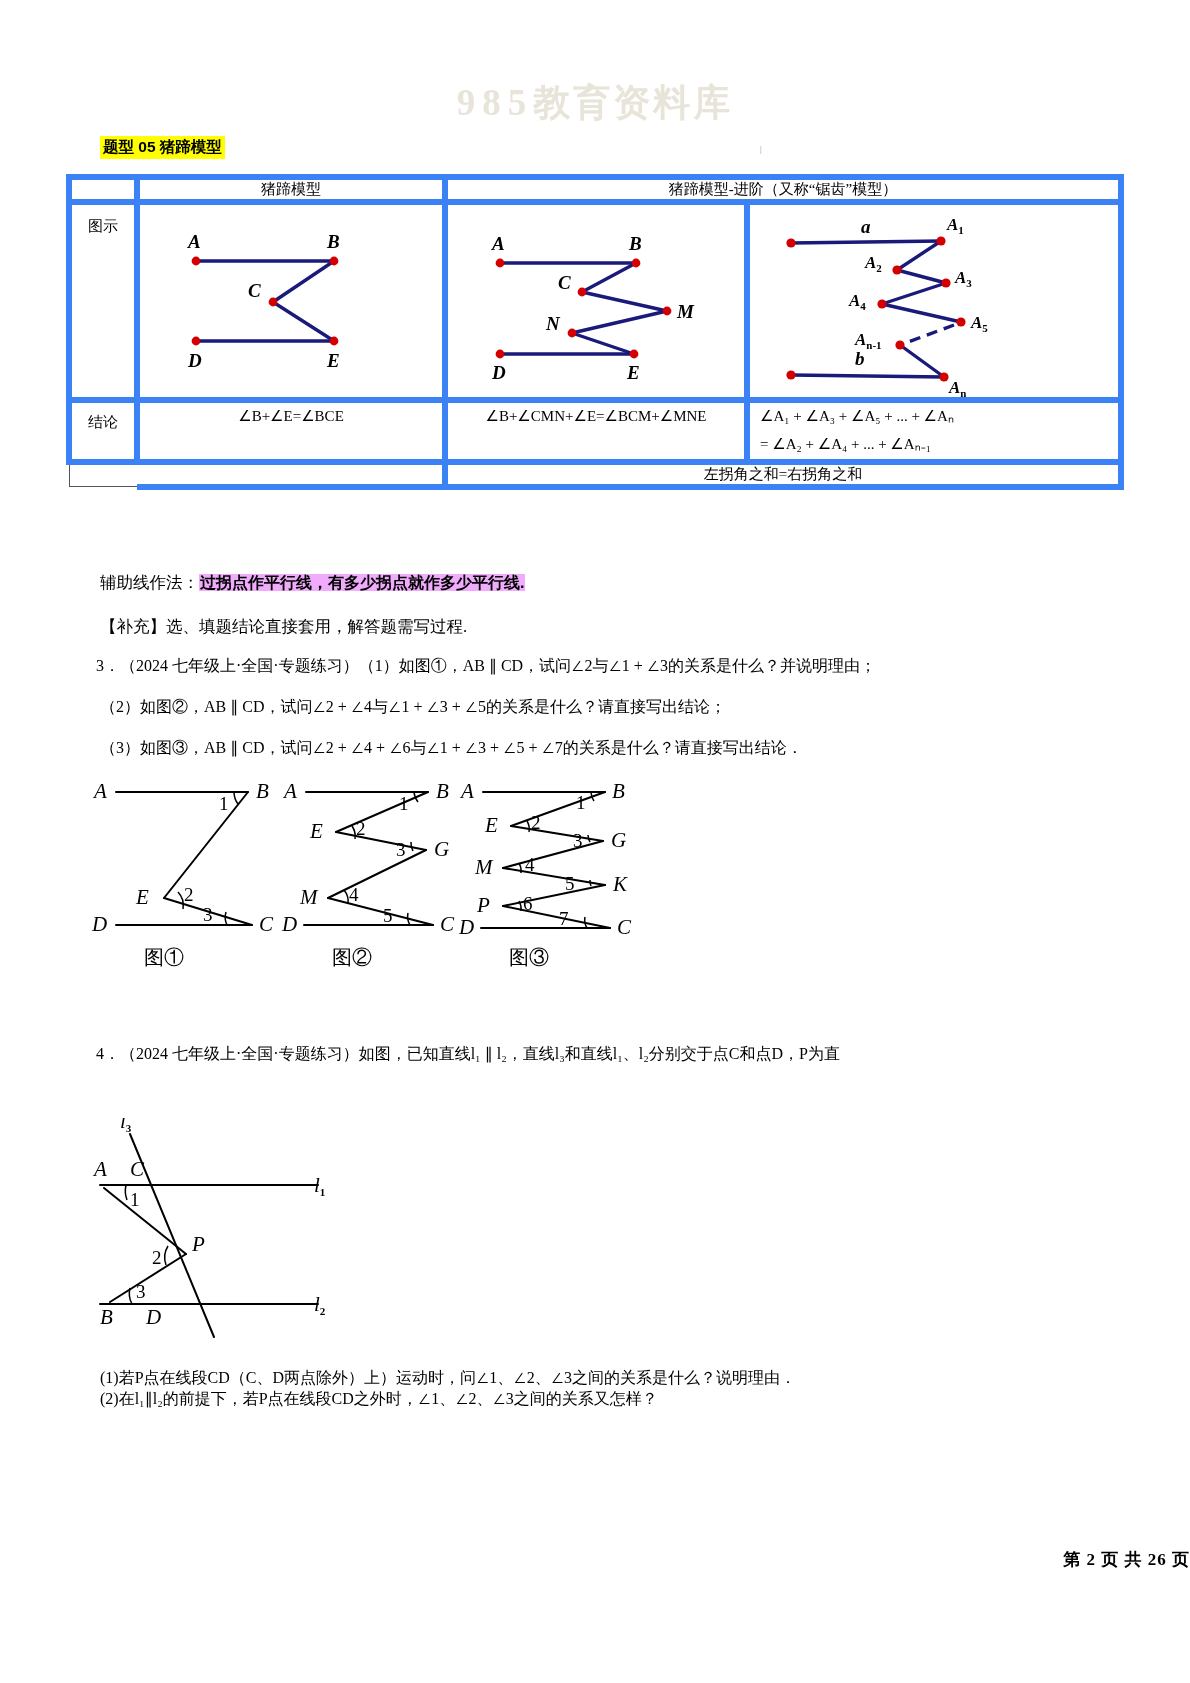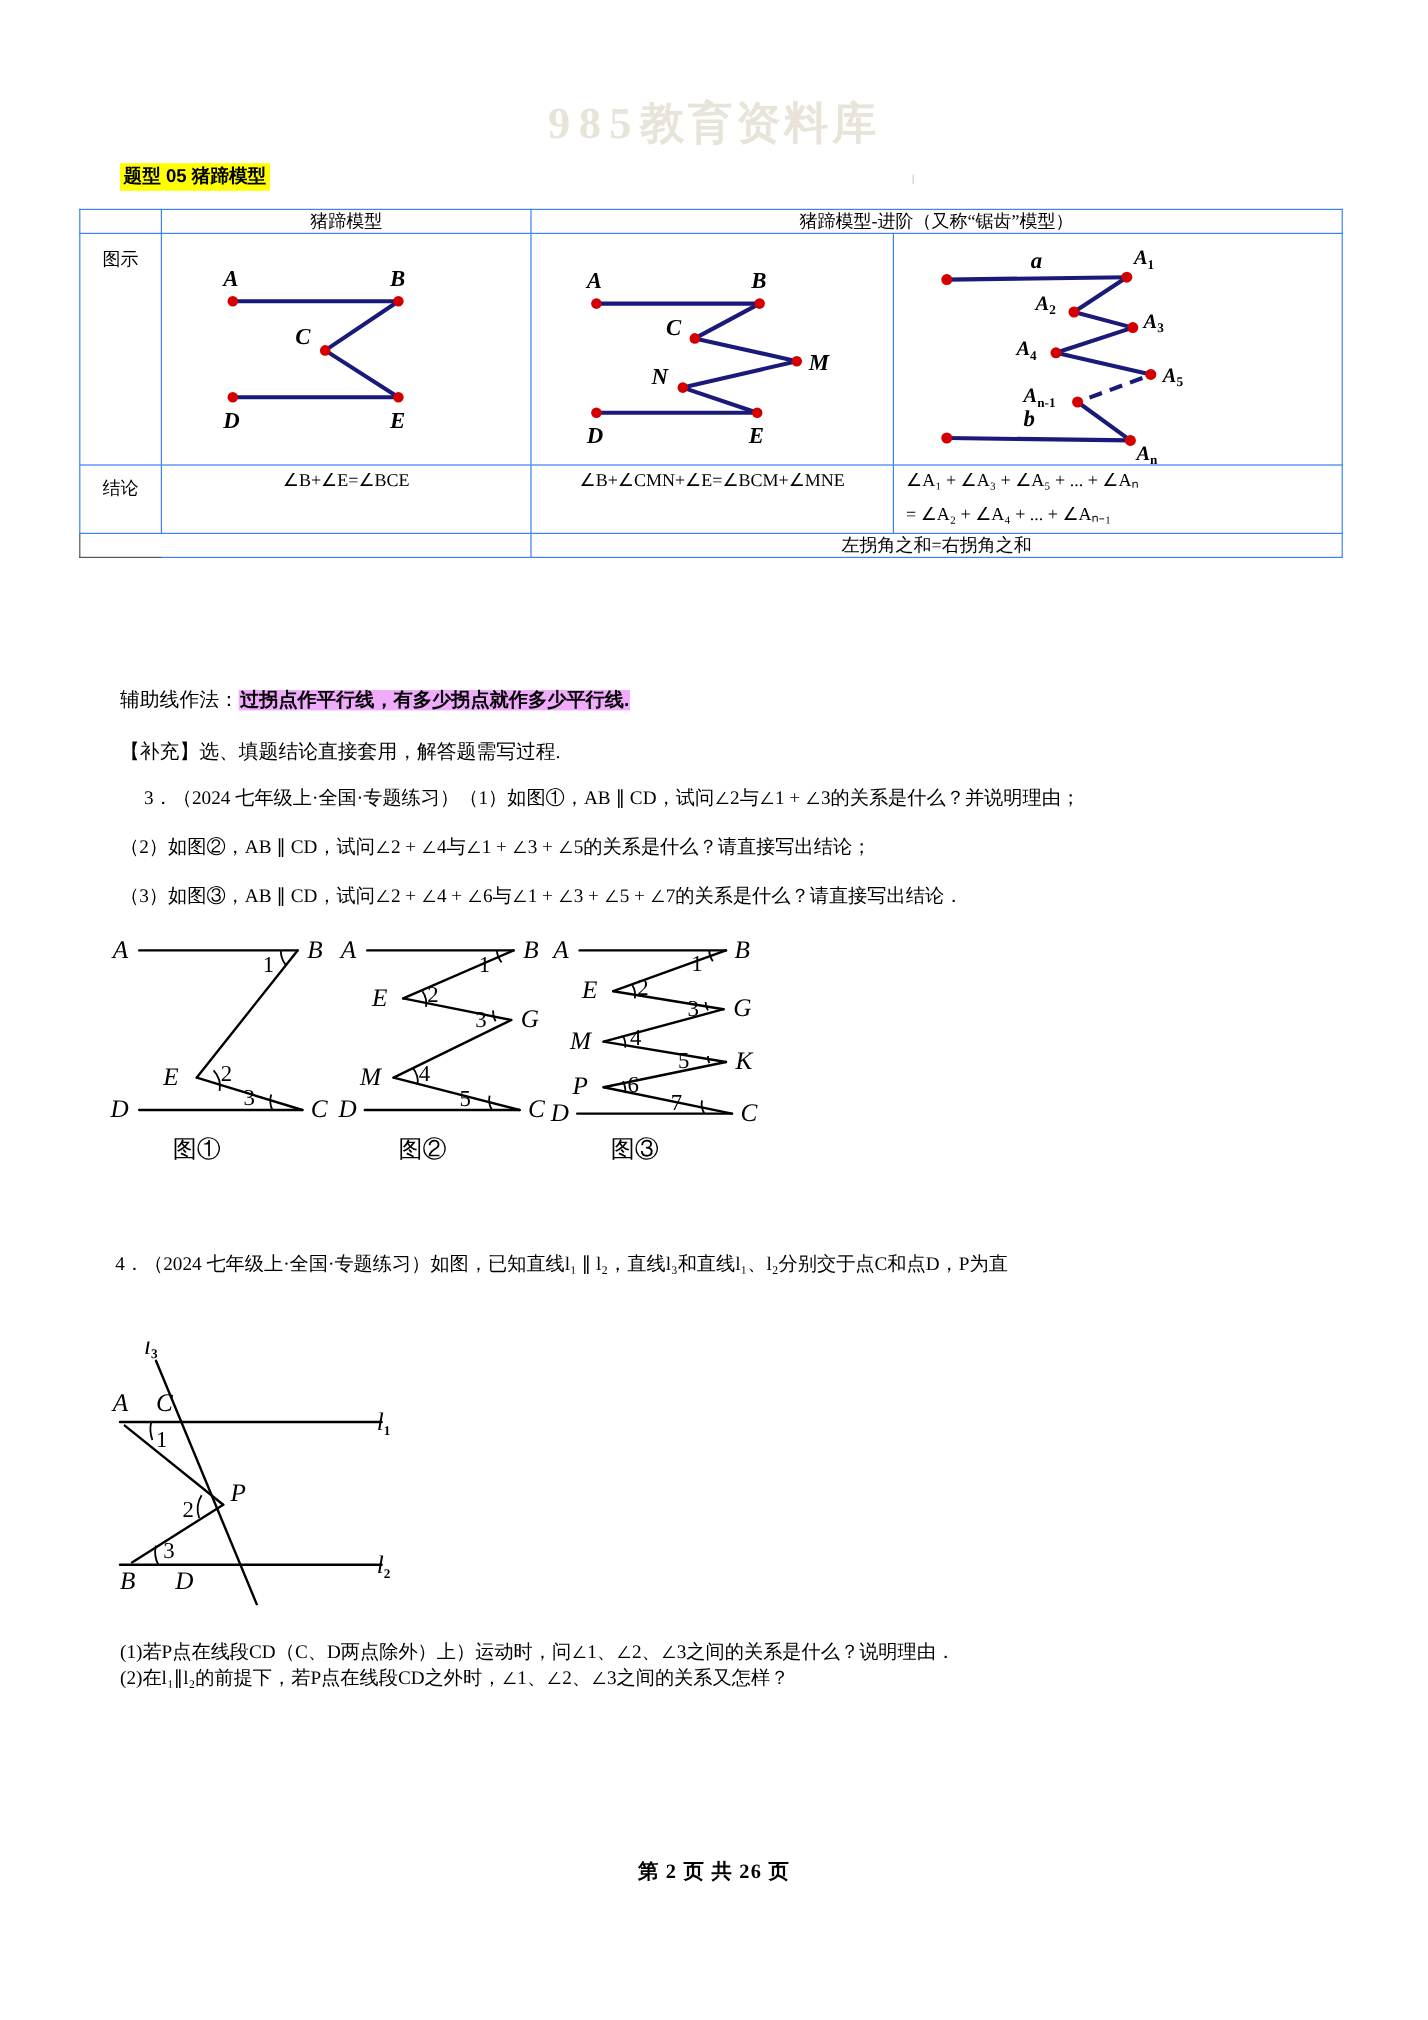--- a/index.html
+++ b/index.html
@@ -37,21 +37,21 @@
   }
 
   
   table.model{
     position:absolute;left:66px;top:174px;
     width:1052px;
     border-collapse:collapse;
     table-layout:fixed;
   }
   table.model td{
-    border:1px solid #3b82f6;
+    border:6px solid #3b82f6;
     vertical-align:middle;
     text-align:center;
     font-size:15px;
     padding:0;
   }
   td.lbl{width:68px;font-size:16px;text-align:center;}
   .hdr-cn{font-size:17px;padding:12px 0;}
   .cond{font-size:15px;padding:9px 0;font-family:"Liberation Serif",serif;}
   .concl{font-size:15px;padding:8px 6px;line-height:1.85;}
   .lastrow{font-size:16px;padding:9px 0;}
@@ -79,21 +79,21 @@
   .bfig{position:absolute;}
   .bl{stroke:#000;stroke-width:2;fill:none;stroke-linecap:round;}
   .bl-thin{stroke:#000;stroke-width:1.5;fill:none;}
   .flab{font-family:"Liberation Serif",serif;font-style:italic;font-size:21px;fill:#000;}
   .fnum{font-family:"Liberation Serif",serif;font-size:19px;fill:#000;}
   .fcap{font-family:"Liberation Serif",serif;font-size:20px;fill:#000;}
 
   
   .footer{
     position:absolute;left:0;right:0;top:1548px;
-    text-align:center;
+    text-align:right;
     font-family:"Liberation Serif",serif;
     font-size:17px;font-weight:bold;
     letter-spacing:1px;
   }
   .tiny-mark{
     position:absolute;left:760px;top:144px;
     font-size:9px;color:#999;
   }
 </style>
 </head>
@@ -220,21 +220,21 @@
       </tr>
     </tbody>
   </table>
 
   <div class="para" style="left:100px;top:573px;">
     <span>辅助线作法：</span><span class="hl">过拐点作平行线，有多少拐点就作多少平行线.</span>
   </div>
 
   <div class="para" style="left:100px;top:617px;">【补充】选、填题结论直接套用，解答题需写过程.</div>
 
-  <div class="para" style="left:96px;top:656px;font-size:16px;margin-left:24px;">3．（2024 七年级上·全国·专题练习）（1）如图①，AB ∥ CD，试问∠2与∠1 + ∠3的关系是什么？并说明理由；</div>
+  <div class="para" style="left:96px;top:656px;font-size:16px;">3．（2024 七年级上·全国·专题练习）（1）如图①，AB ∥ CD，试问∠2与∠1 + ∠3的关系是什么？并说明理由；</div>
   <div class="para" style="left:100px;top:697px;font-size:16px;">（2）如图②，AB ∥ CD，试问∠2 + ∠4与∠1 + ∠3 + ∠5的关系是什么？请直接写出结论；</div>
   <div class="para" style="left:100px;top:738px;font-size:16px;">（3）如图③，AB ∥ CD，试问∠2 + ∠4 + ∠6与∠1 + ∠3 + ∠5 + ∠7的关系是什么？请直接写出结论．</div>
 
   <svg class="bfig" style="left:86px;top:770px;" width="230" height="200" viewBox="0 0 230 200">
     <line class="bl" x1="30" y1="22" x2="162" y2="22"></line>
     <line class="bl" x1="162" y1="22" x2="78" y2="128"></line>
     <line class="bl" x1="78" y1="128" x2="166" y2="155"></line>
     <line class="bl" x1="30" y1="155" x2="166" y2="155"></line>
     <path class="bl-thin" d="M148 22 A 20 20 0 0 0 152 34"></path>
     <path class="bl-thin" d="M92 122 A 20 20 0 0 1 97 139"></path>

